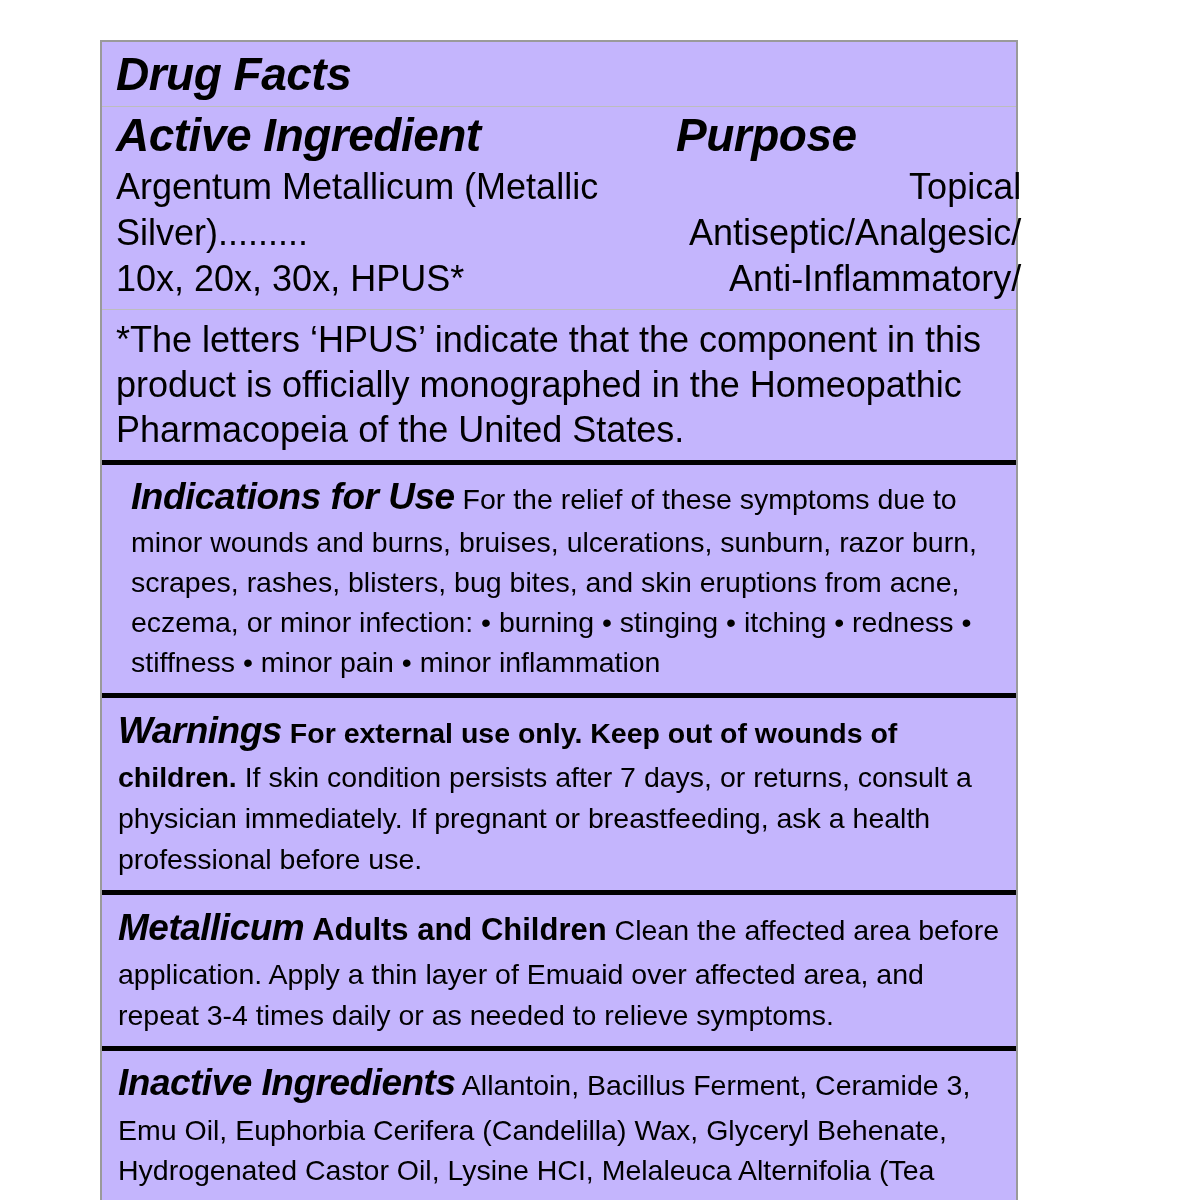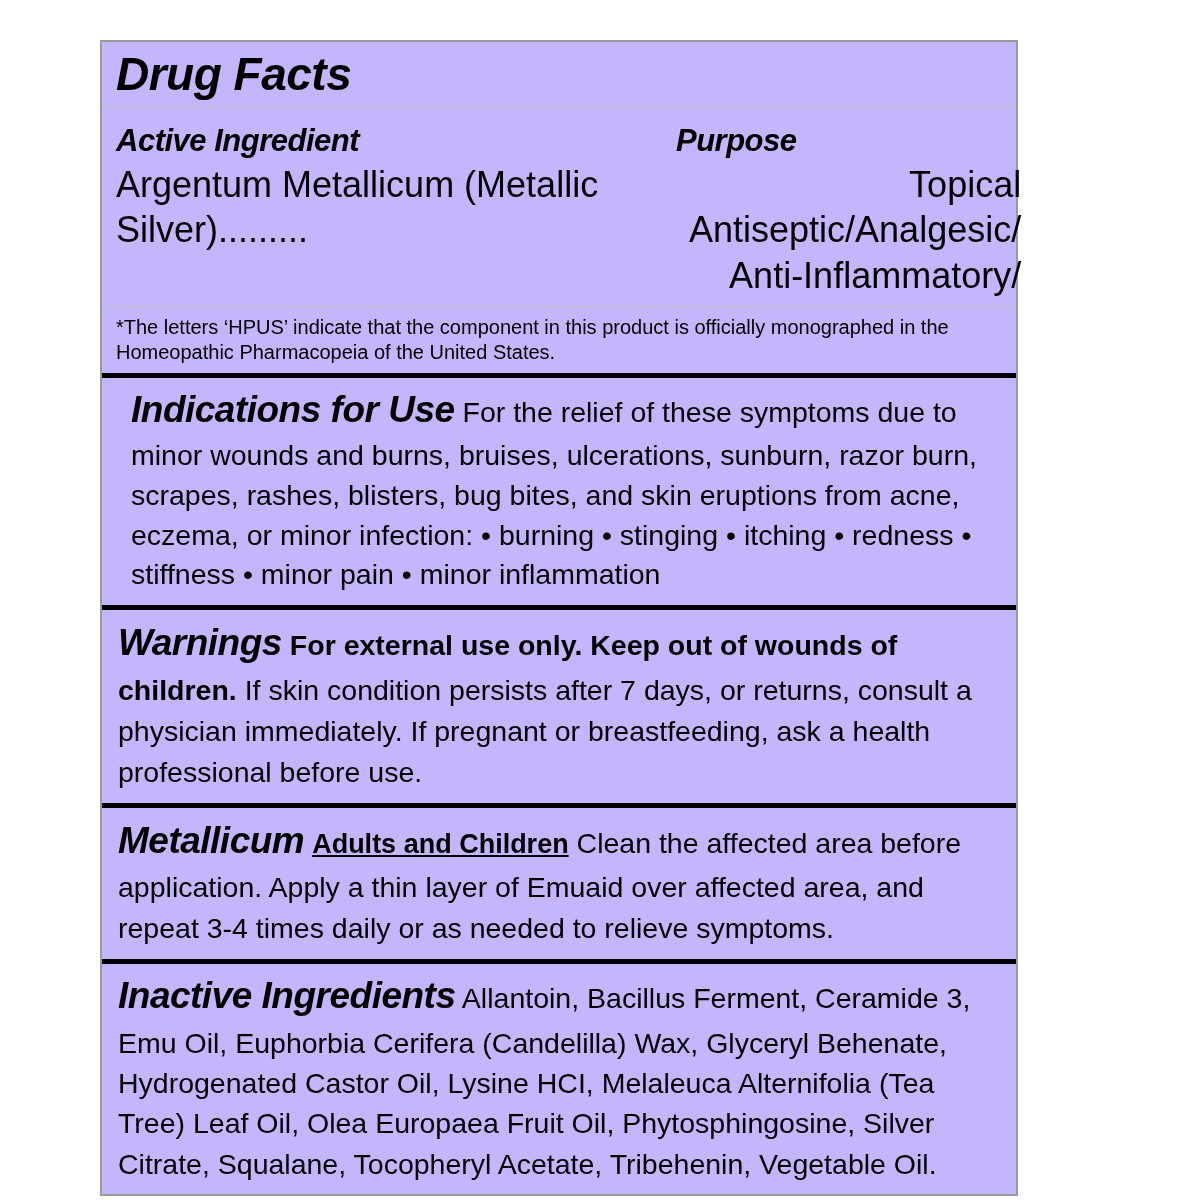--- a/index.html
+++ b/index.html
@@ -45,54 +45,53 @@
     font-style: italic;
     letter-spacing: -0.5px;
     line-height: 1.08;
     padding: 8px 14px 6px 14px;
   }
 
   
   .ai-header {
     display: flex;
     align-items: baseline;
-    font-size: 31px;
+    font-size: 46px;
     font-weight: bold;
     font-style: italic;
     letter-spacing: -0.5px;
     line-height: 1.1;
     padding: 3px 14px 2px 14px;
   }
   .ai-header .col-left {
     width: 560px;
     flex: 0 0 560px;
   }
   .ai-header .col-right {
     flex: 1 1 auto;
-    margin-top: 14px;
   }
 
   .ai-body {
     display: flex;
     align-items: flex-start;
     font-size: 36px;
     line-height: 1.27;
     padding: 2px 14px 8px 14px;
   }
   .ai-body .col-left {
     width: 573px;
     flex: 0 0 573px;
   }
   .ai-body .col-right {
     flex: 1 1 auto;
     text-align: right;
   }
 
   .footnote {
-    font-size: 20px;
+    font-size: 36px;
     line-height: 1.25;
     padding: 7px 16px 8px 14px;
   }
 
   
   .body-section {
     font-size: 28.5px;
     line-height: 1.42;
     padding: 6px 14px 10px 16px;
   }
@@ -100,22 +99,21 @@
     font-size: 37px;
     font-weight: bold;
     font-style: italic;
     letter-spacing: -0.5px;
   }
   .head-bold {
     font-weight: bold;
   }
   .sub-bold-cond {
     font-weight: bold;
-    font-size: 27px;
-    text-decoration: underline;
+    font-size: 31px;
   }
 
   .indications { line-height: 1.40; padding-left: 29px; }
   .warnings { line-height: 1.44; }
   .directions { line-height: 1.44; }
   .inactive { line-height: 1.42; }
 </style>
 </head>
 <body>
 
@@ -127,20 +125,21 @@
     <div class="rule-thin"></div>
 
     <div class="ai-header">
       <div class="col-left">Active Ingredient</div>
       <div class="col-right">Purpose</div>
     </div>
 
     <div class="ai-body">
       <div class="col-left">
         <span>Argentum Metallicum (Metallic Silver).........</span><br>
+        <span>10x, 20x, 30x, HPUS*</span>
       </div>
       <div class="col-right">
         <span>Topical Antiseptic/Analgesic/</span><br>
         <span>Anti-Inflammatory/</span><br>
       </div>
     </div>
 
     <div class="rule-thin"></div>
 
     <div class="footnote">*The letters ‘HPUS’ indicate that the component in this product is officially monographed in the Homeopathic Pharmacopeia of the United States.</div>

